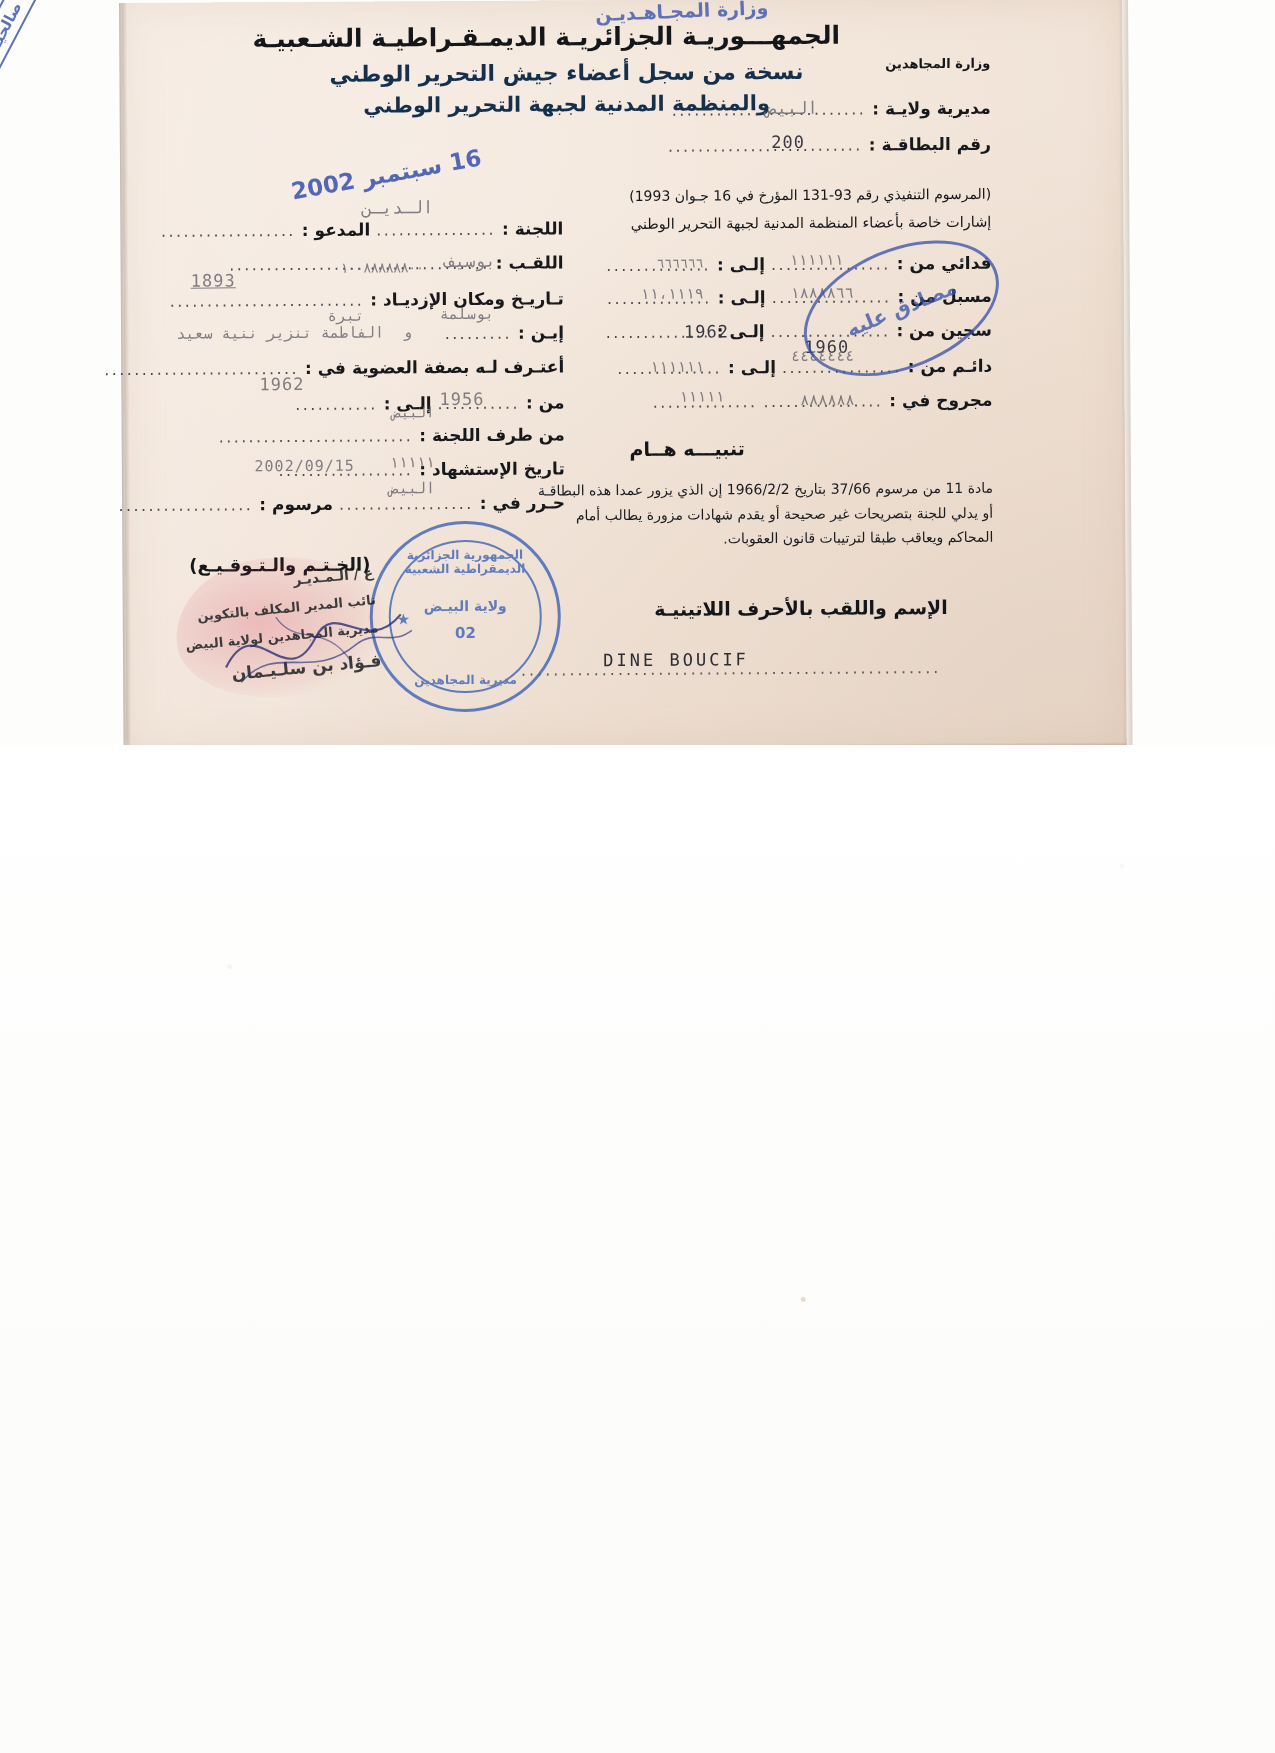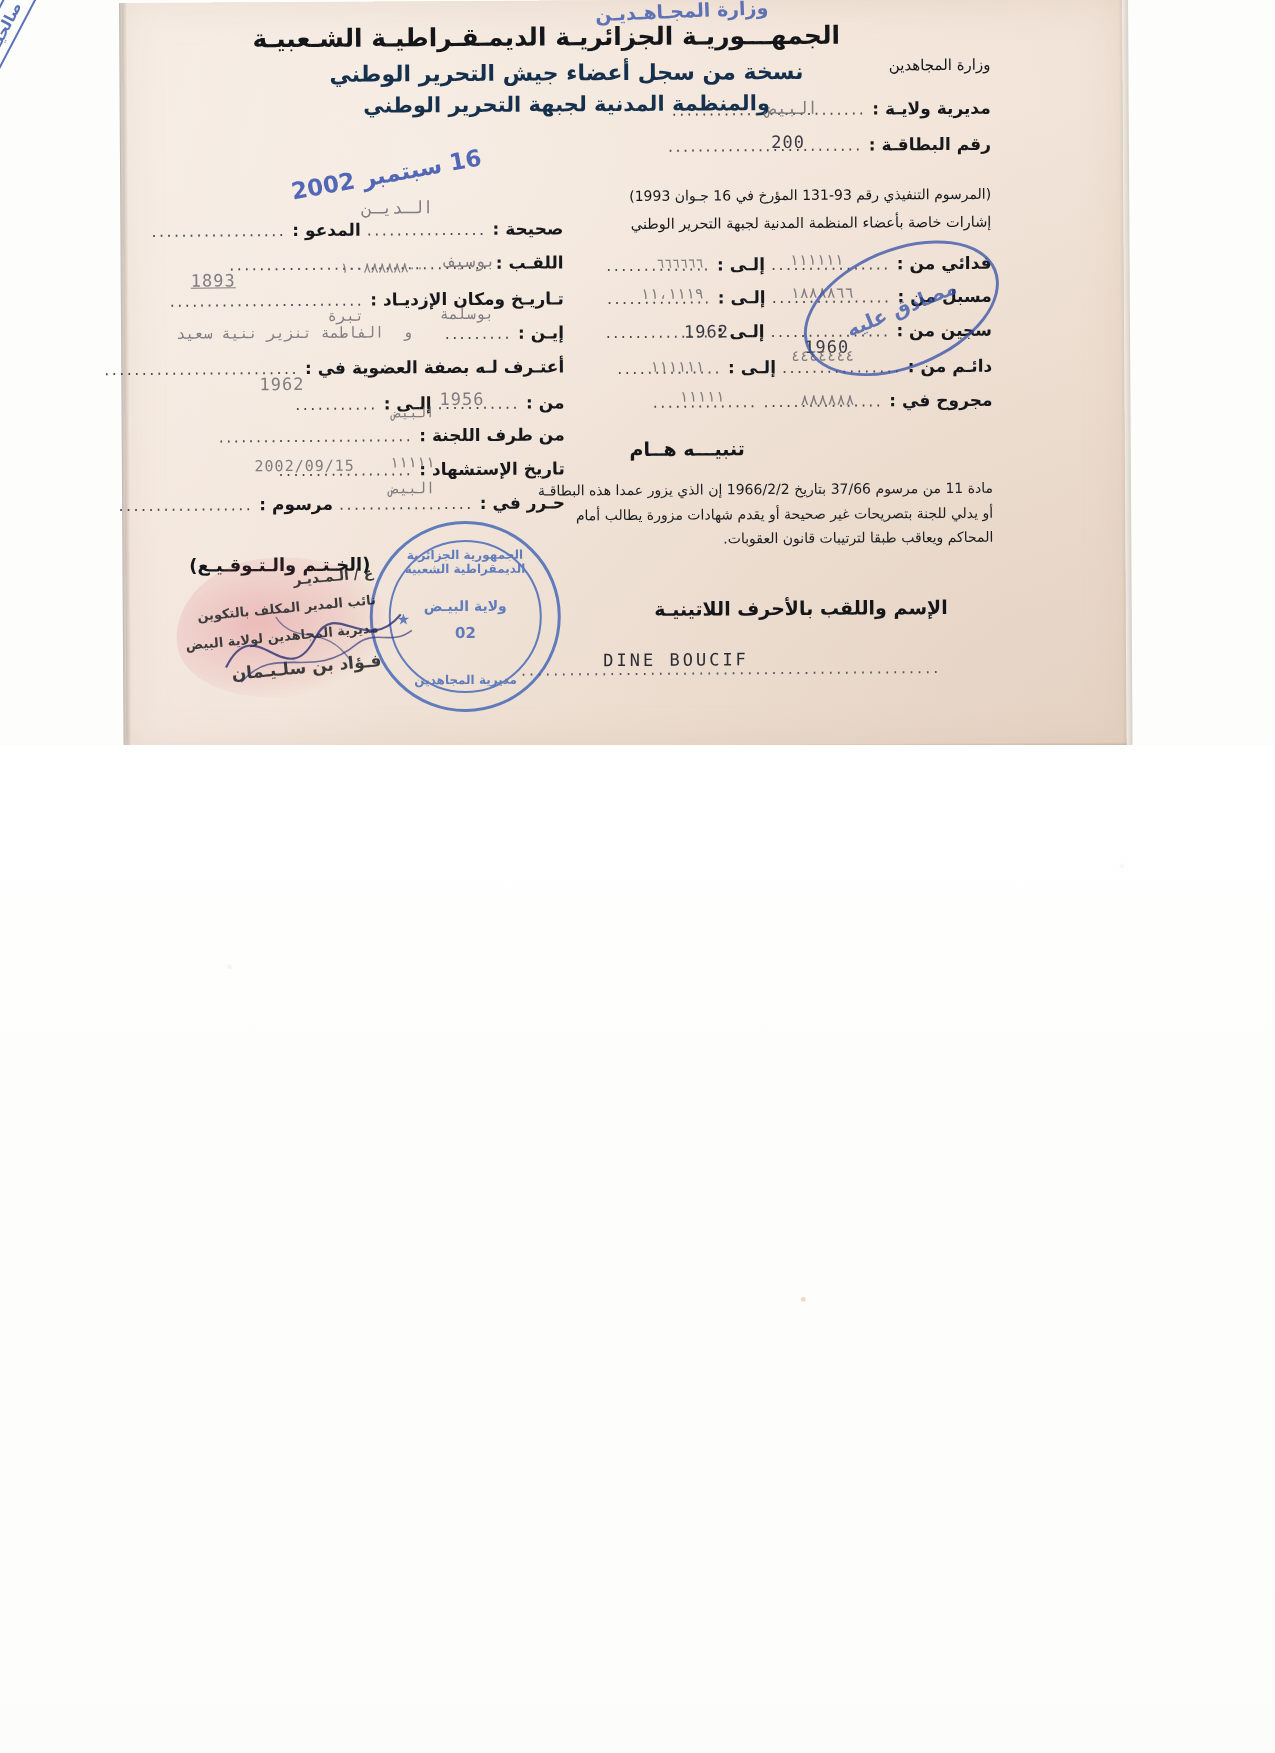--- a/index.html
+++ b/index.html
@@ -121,21 +121,21 @@
     text-align: center;
     font-size: 21px;
     font-weight: bold;
     color: #15304d;
   }
 
   
   .rcol { position: absolute; right: 0; }
   #ministry-line {
     top: 58px; right: 130px;
-    font-size: 15px; font-weight: normal;
+    font-size: 13px; font-weight: bold;
   }
   .field-row {
     position: absolute;
     display: flex;
     align-items: baseline;
     gap: 6px;
     white-space: nowrap;
     font-size: 17px;
   }
   .field-label { font-weight: bold; color: #16181c; }
@@ -416,21 +416,21 @@
     <div class="hand hand-faded" style="top:388px; right:400px; font-size:15px;">١١١١١</div>
 
     <div class="ar" style="position:absolute; top:438px; right:380px; font-size:19px; font-weight:bold; letter-spacing:4px;">تنبيـــه هــام</div>
     <div class="ar note-small" style="top:478px; right:132px; width:460px;">مادة 11 من مرسوم 37/66 بتاريخ 1966/2/2 إن الذي يزور عمدا هذه البطاقـة أو يدلي للجنة بتصريحات غير صحيحة أو يقدم شهادات مزورة يطالب أمام المحاكم ويعاقب طبقا لترتيبات قانون العقوبات.</div>
 
     <div class="ar" id="latin-label">الإسم واللقب بالأحرف اللاتينيـة</div>
     <div id="latin-dots">....................................................</div>
     <div id="latin-name">DINE   BOUCIF</div>
 
     <div class="ar field-row" style="top:218px; right:560px;">
-      <span class="field-label">صحيحة :</span>
+      <span class="field-label">اللجنة :</span>
       <span class="field-dots">................</span>
       <span class="field-label">المدعو :</span>
       <span class="field-dots">..................</span>
     </div>
     <div class="hand hand-faded" style="top:196px; right:690px;">الـديـن</div>
 
     <div class="ar field-row" style="top:252px; right:560px;">
       <span class="field-label">اللقـب :</span>
       <span class="field-dots">................</span>
       <span class="field-dots">..................</span>

